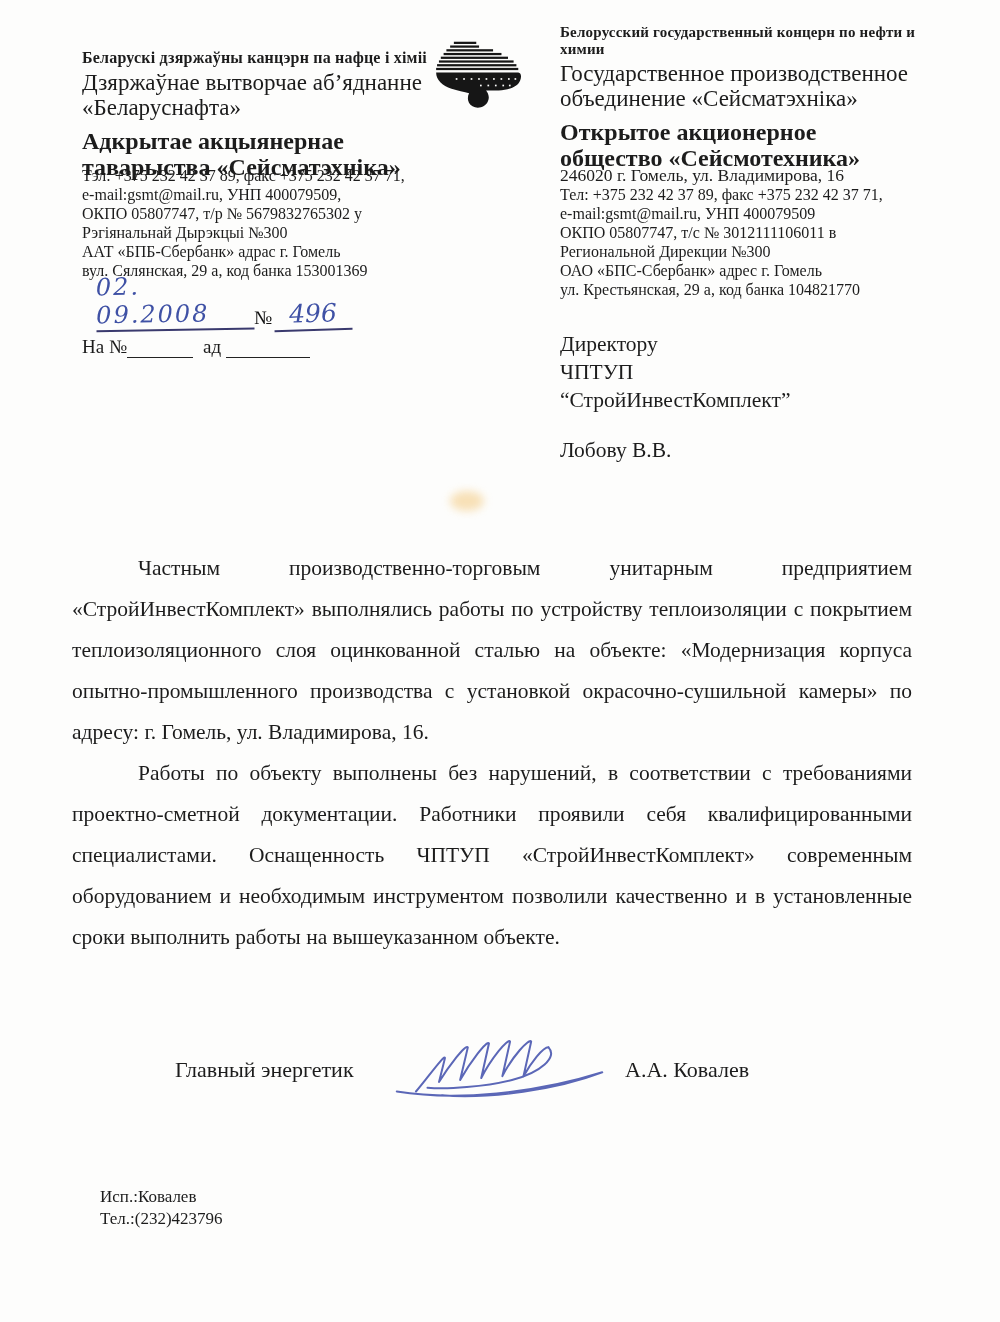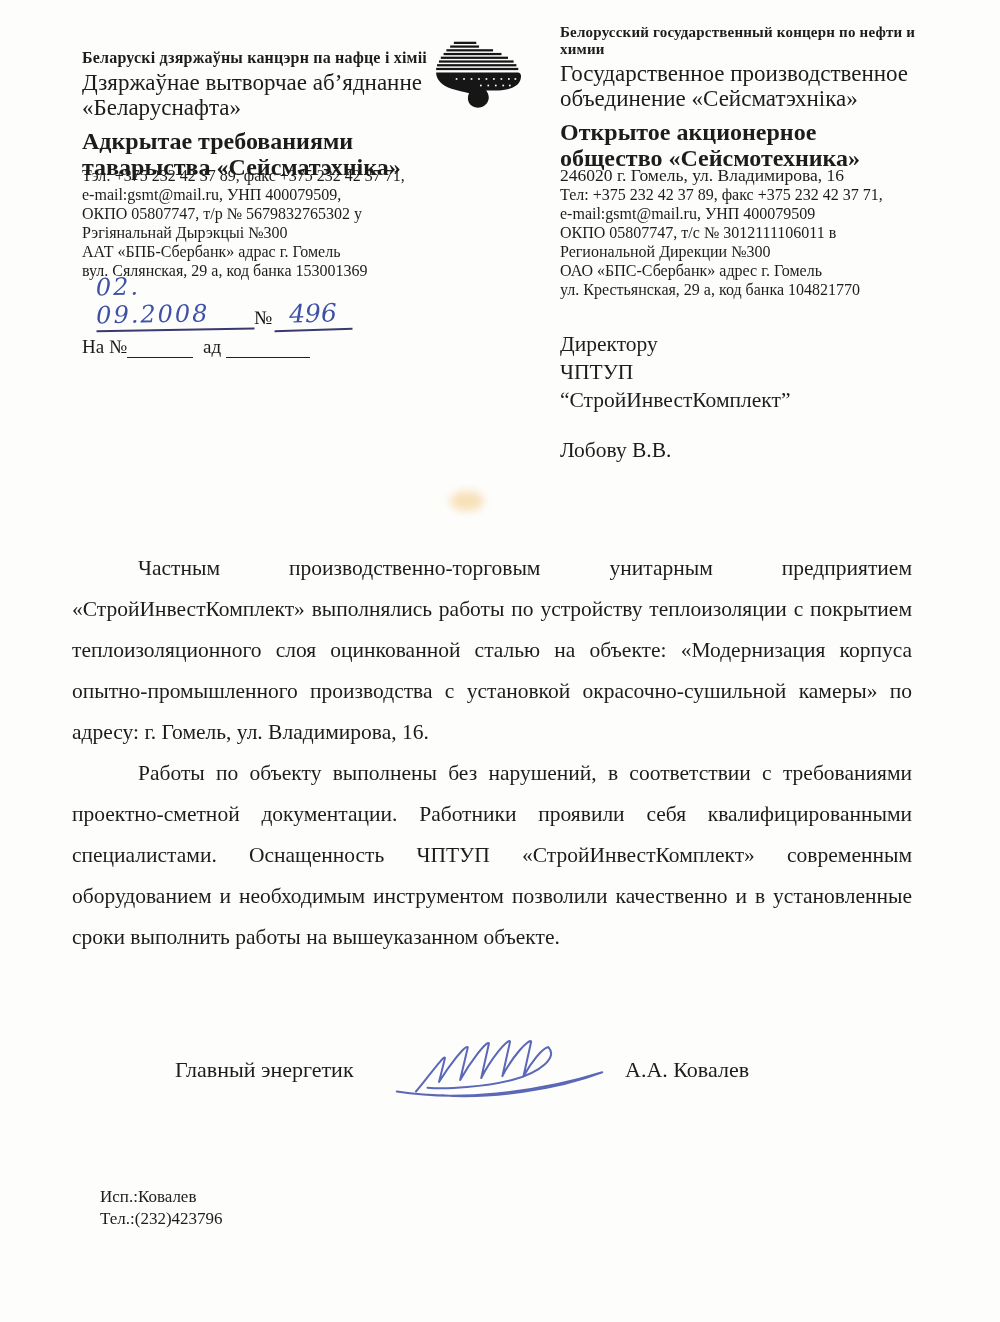--- a/index.html
+++ b/index.html
@@ -55,21 +55,21 @@
 
 <div class="page">
 
   <div class="lh-left">
     <div class="lh-concern">Беларускі дзяржаўны канцэрн па нафце і хіміі</div>
     <div class="lh-assoc">
       <span>Дзяржаўнае вытворчае аб’яднанне</span><br>
       <span>«Беларуснафта»</span>
     </div>
     <div class="lh-company">
-      <span>Адкрытае требованиями</span><br>
+      <span>Адкрытае акцыянернае</span><br>
       <span>таварыства «Сейсматэхніка»</span>
     </div>
   </div>
 
   <div class="logo">
     <svg viewBox="0 0 120 92" width="112" height="88" xmlns="http://www.w3.org/2000/svg">
       <g fill="#161616">
         <rect x="32" y="5" width="24" height="2.4"></rect>
         <rect x="28" y="9" width="31" height="2.4"></rect>
         <rect x="24" y="13" width="50" height="2.4"></rect>

